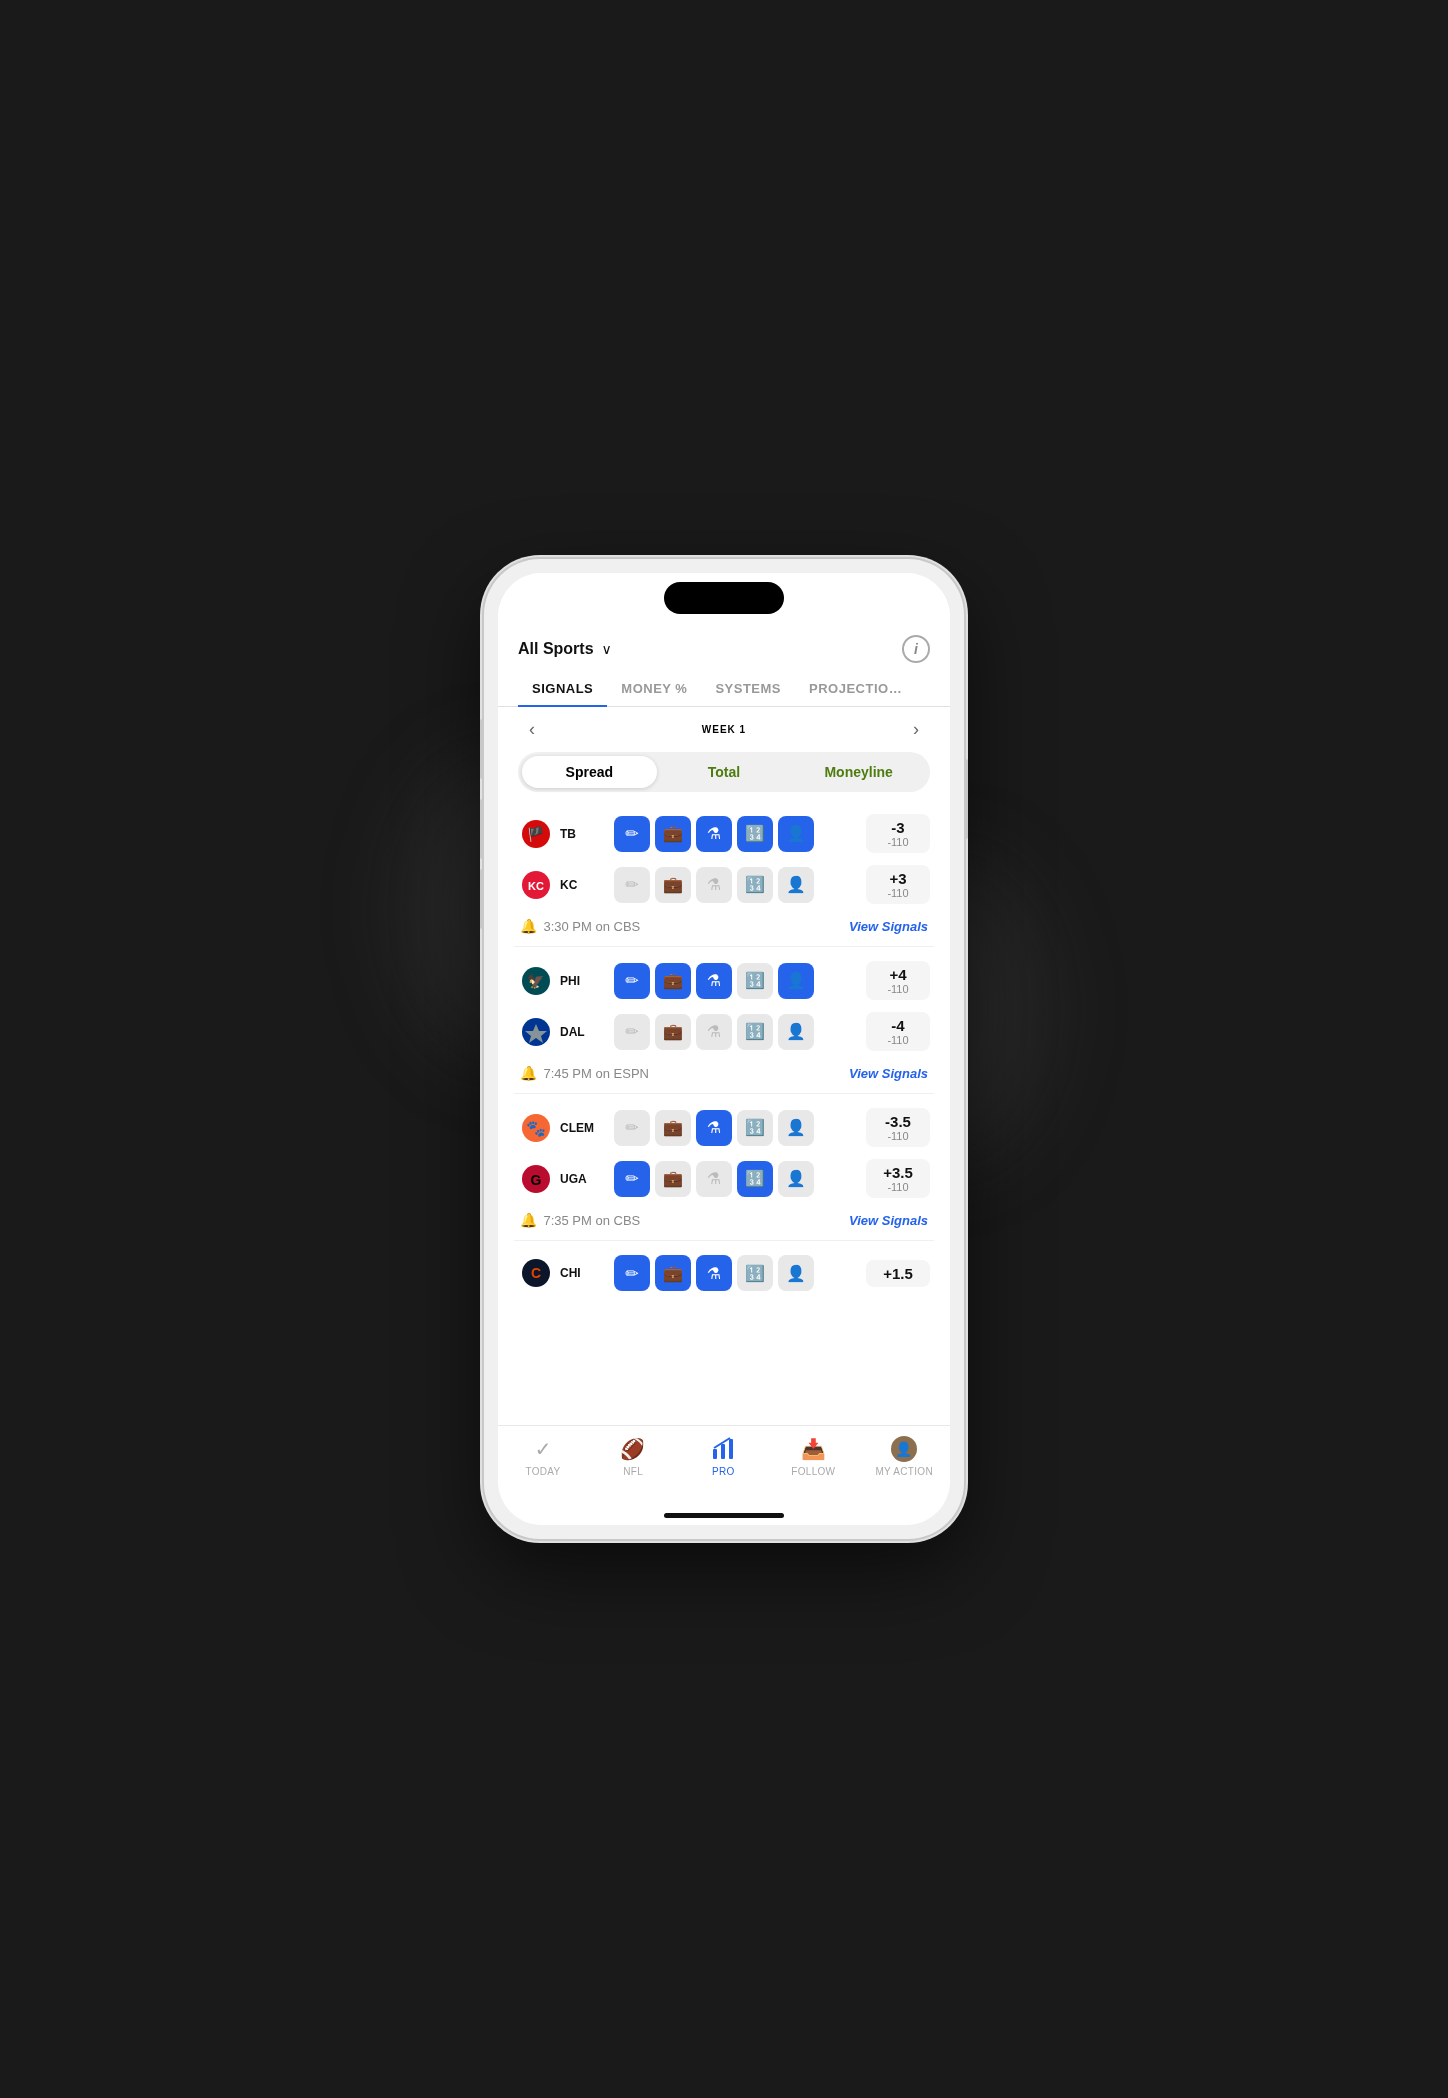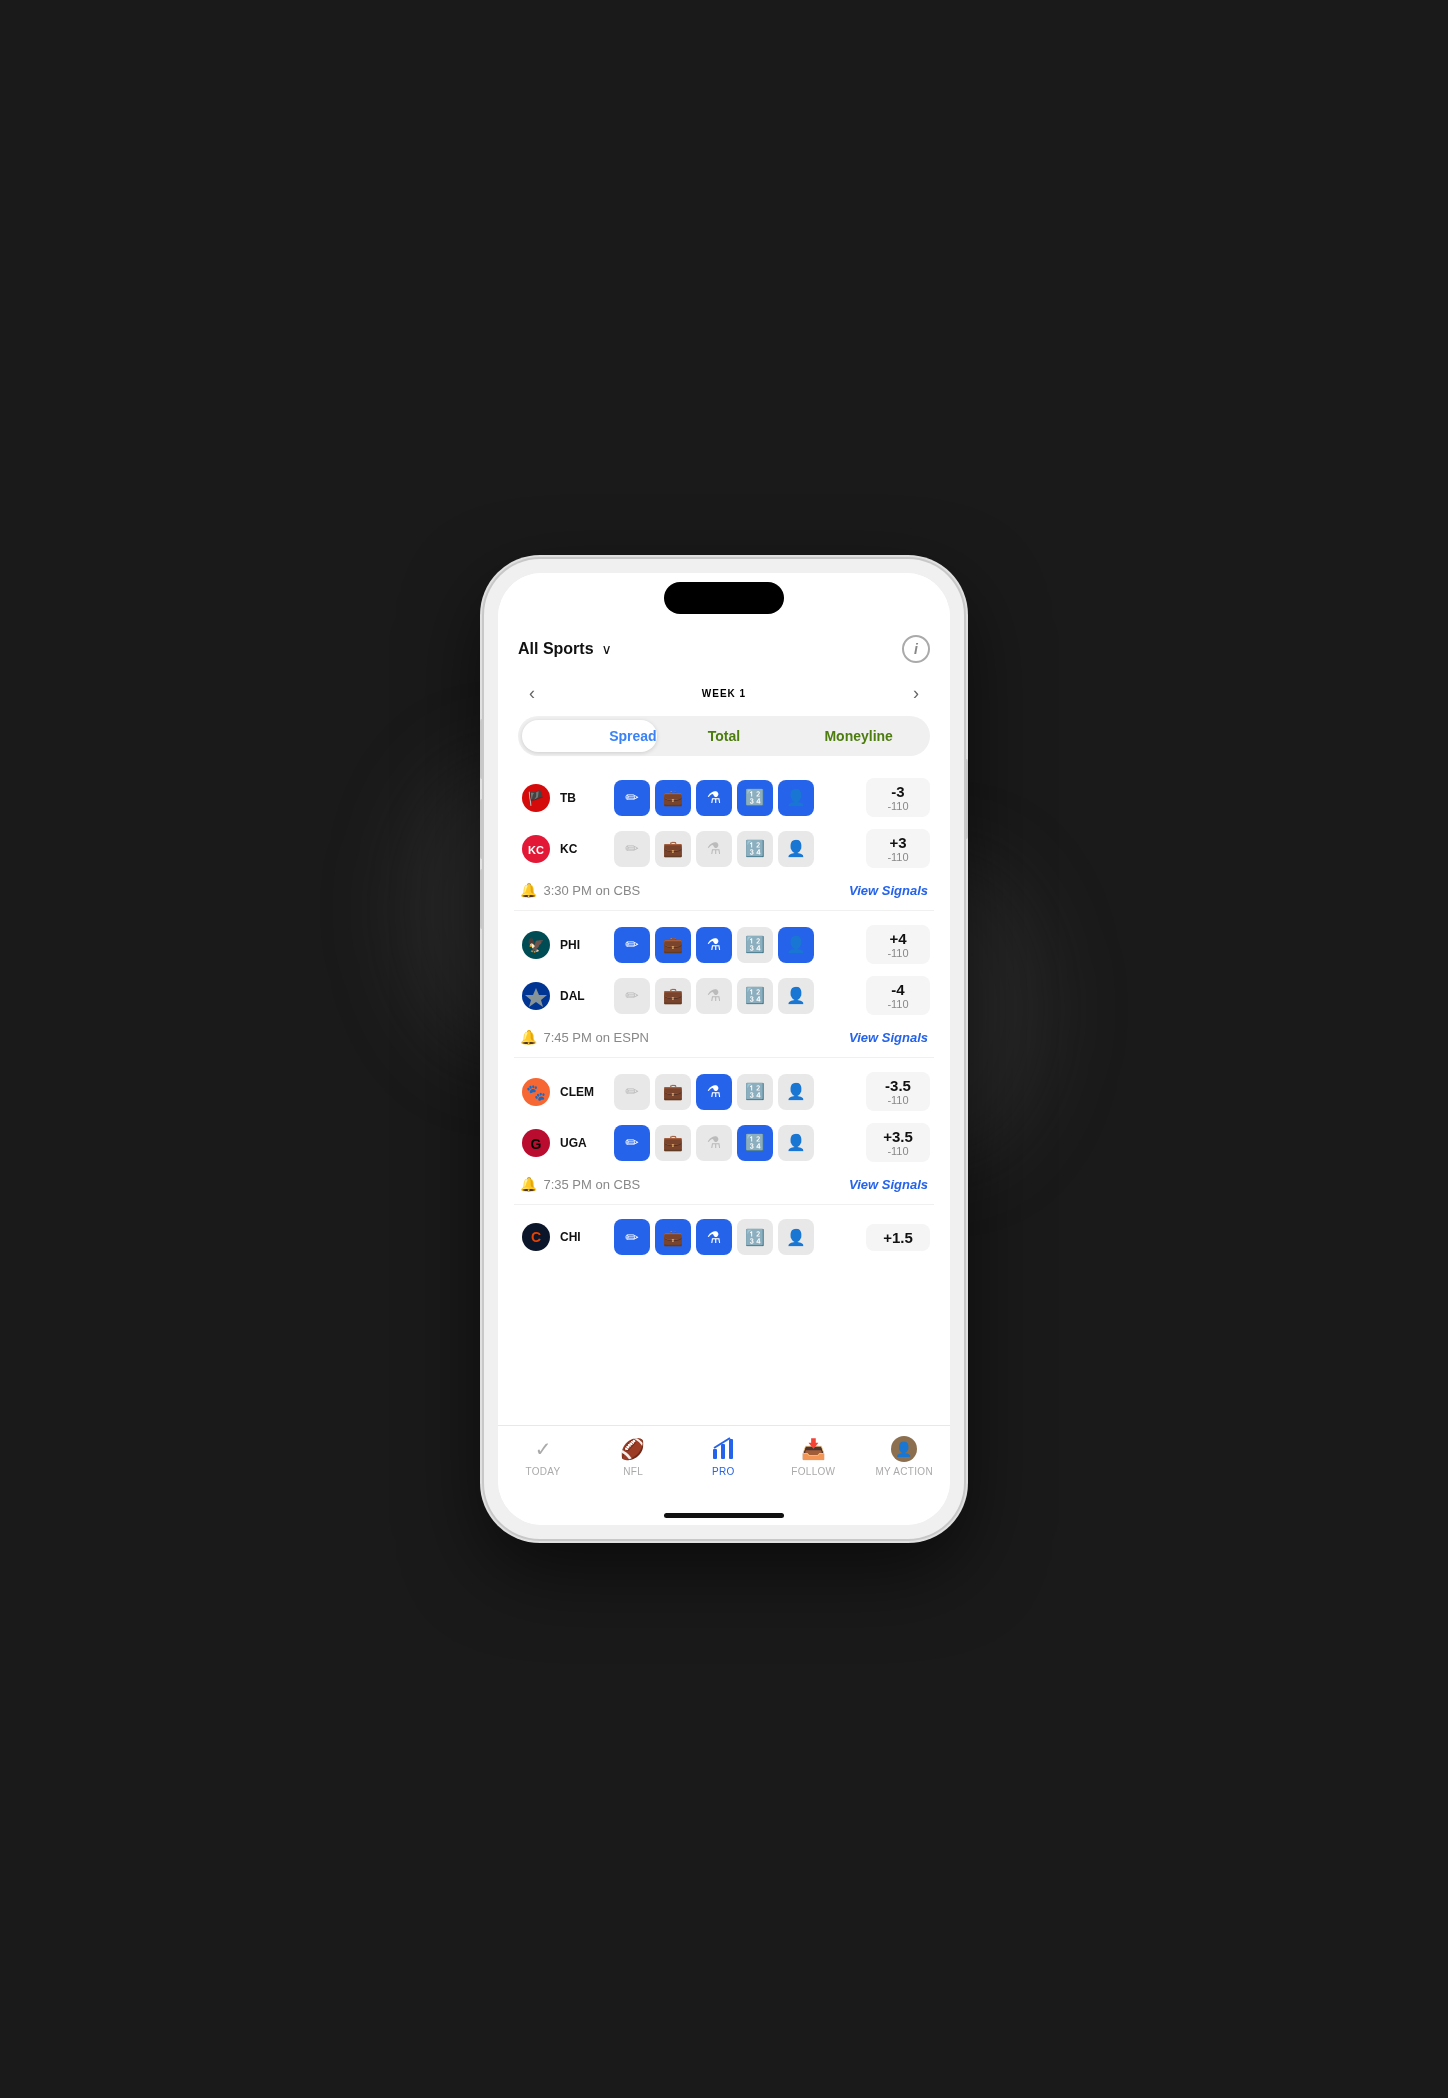--- a/index.html
+++ b/index.html
@@ -181,23 +181,22 @@
       text-align: center;
       padding: 8px 0;
       border-radius: 20px;
       font-size: 14px;
       font-weight: 600;
       color: #4d7c0f;
       cursor: pointer;
     }
     .bet-type-btn.active {
       background: #fff;
-      color: #3b82f6;
+      color: #000000;
       box-shadow: 0 1px 4px rgba(0,0,0,0.15);
-      text-align: right;
     }
 
     
     .game-card {
       margin: 0 16px 8px;
       background: #fff;
     }
     .team-row {
       display: flex;
       align-items: center;
@@ -393,20 +392,26 @@
       <div class="app-header">
         <div class="header-title-group">
           <span class="header-title">All Sports</span>
           <span class="chevron-down">∨</span>
         </div>
         <div class="info-icon">
           <span>i</span>
         </div>
       </div>
 
+      <div class="tab-bar">
+        <div class="tab-item active">SIGNALS</div>
+        <div class="tab-item">MONEY %</div>
+        <div class="tab-item">SYSTEMS</div>
+        <div class="tab-item">PROJECTIO…</div>
+      </div>
 
       <div class="week-nav">
         <span class="week-arrow">‹</span>
         <span class="week-label">WEEK 1</span>
         <span class="week-arrow">›</span>
       </div>
 
       <div class="bet-type-toggle">
         <div class="bet-type-btn active">Spread</div>
         <div class="bet-type-btn">Total</div>

